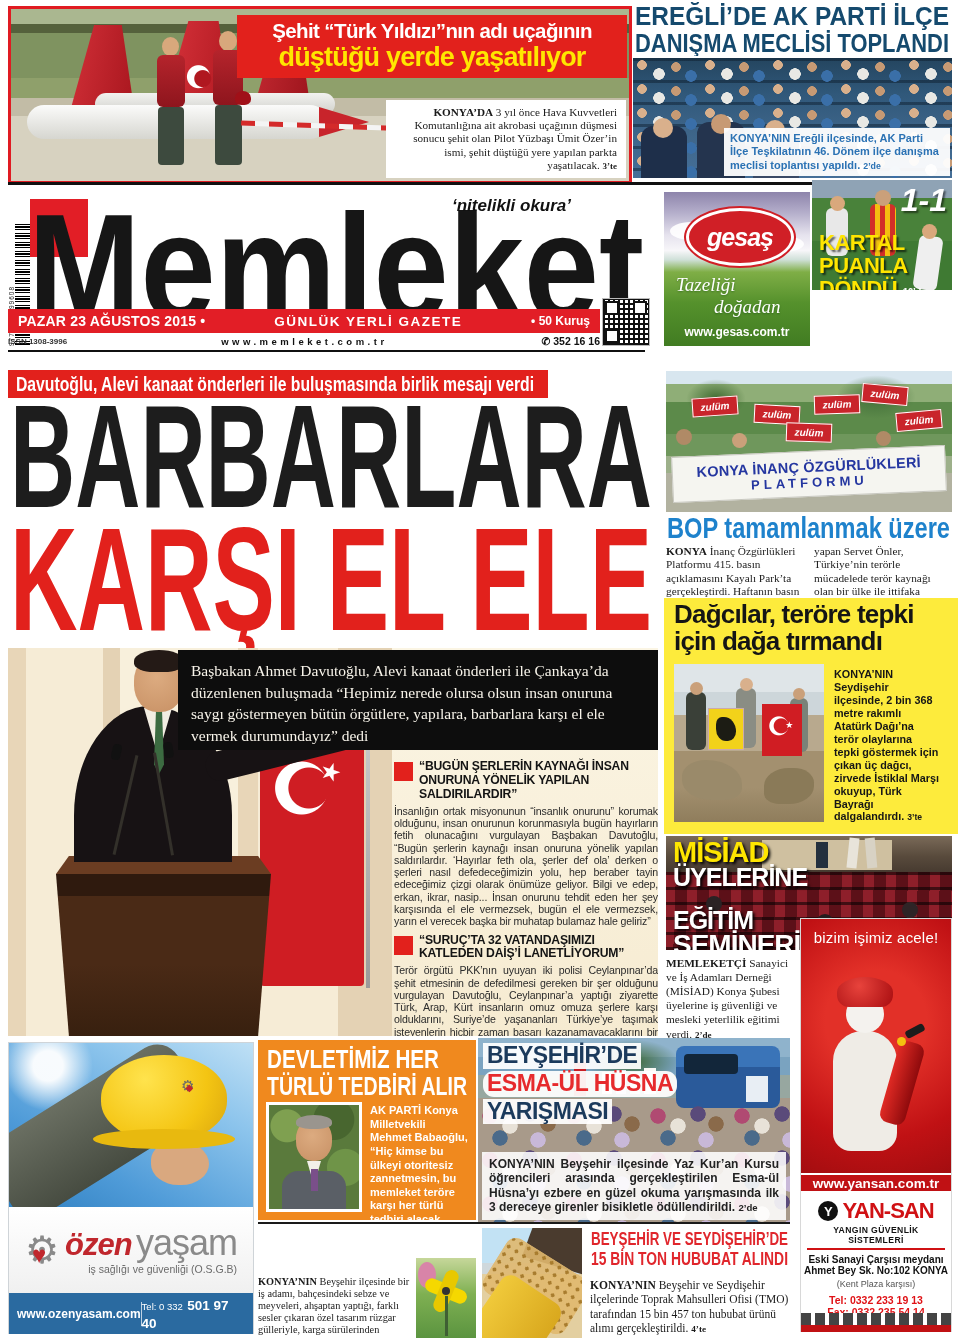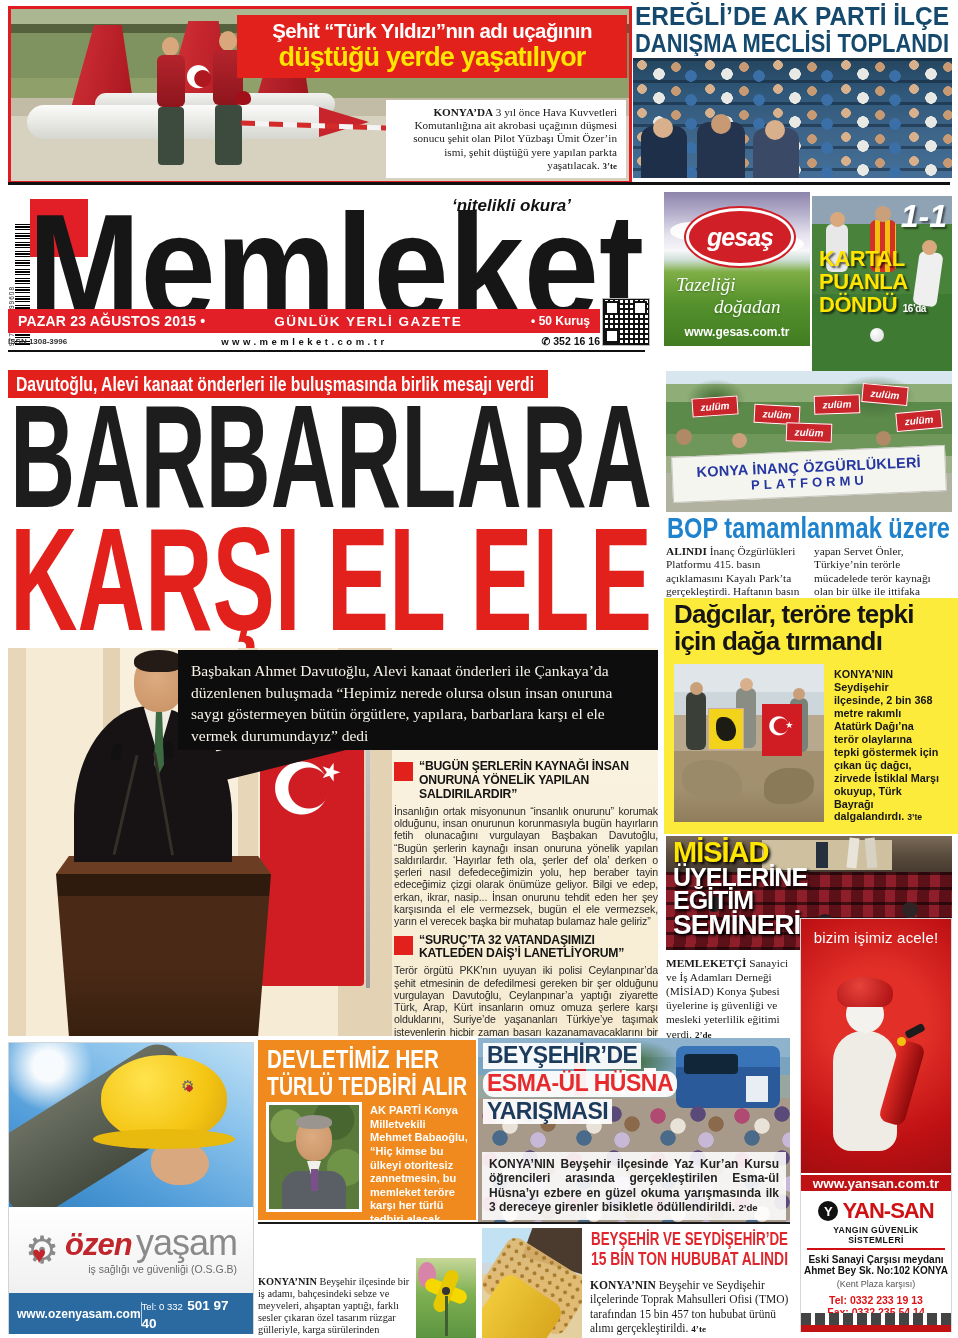--- a/index.html
+++ b/index.html
@@ -76,20 +76,24 @@
            radial-gradient(circle 6px at 58px 18px,#3a6fa8 92%,rgba(0,0,0,0)),
            repeating-linear-gradient(180deg,rgba(10,25,40,.45) 0 3px,rgba(0,0,0,0) 3px 22px),
            linear-gradient(180deg,#24455f,#30587a 30%,#3d6488 60%,#456f98);
          background-size:68px 24px,68px 24px,68px 24px,68px 24px,auto,auto;">
       <div class="abs" style="left:8px;bottom:0;width:46px;height:52px;background:#1e2f4a;border-radius:12px 12px 0 0;"></div>
       <div class="abs" style="left:64px;bottom:0;width:48px;height:56px;background:#24344e;border-radius:12px 12px 0 0;"></div>
       <div class="abs" style="left:120px;bottom:0;width:46px;height:50px;background:#3a4a66;border-radius:12px 12px 0 0;"></div>
       <div class="abs" style="left:20px;bottom:40px;width:20px;height:20px;background:#d9b08c;border-radius:50%;"></div>
       <div class="abs" style="left:78px;bottom:44px;width:20px;height:20px;background:#c79a74;border-radius:50%;"></div>
       <div class="abs" style="left:132px;bottom:38px;width:20px;height:20px;background:#d9b08c;border-radius:50%;"></div>
+      <p style="position:absolute;right:2px;bottom:2px;width:214px;margin:0;background:rgba(255,255,255,.95);
+                padding:4px 6px;color:#2b72b4;font-weight:bold;font-size:11px;line-height:1.22;">
+        <span>KONYA’NIN</span><span> Ereğli ilçesinde, AK Parti İlçe Teşkilatının 46. Dönem ilçe danışma meclisi toplantısı yapıldı. </span><span class="pref">2’de</span>
+      </p>
     </div>
   </section>
 
   <div class="abs" style="left:8px;top:182px;width:942px;height:3px;background:#101010;"></div>
 
   <header class="abs" style="left:0;top:186px;width:814px;height:170px;">
     <div class="abs" style="left:8px;top:38px;width:22px;height:122px;display:flex;">
       <span style="writing-mode:vertical-rl;transform:rotate(180deg);font-size:6.5px;letter-spacing:1px;color:#222;">9771308399608</span>
       <div style="flex:1;background:repeating-linear-gradient(180deg,#000 0 1px,#fff 1px 2px,#000 2px 4px,#fff 4px 5px,#000 5px 6px,#fff 6px 9px);"></div>
     </div>
@@ -125,21 +129,21 @@
                 display:flex;align-items:center;justify-content:center;">
       <span style="color:#fff;font-weight:bold;font-style:italic;font-size:25px;letter-spacing:-1px;">gesaş</span>
     </div>
     <div class="serif abs" style="left:12px;top:82px;color:#fff;font-style:italic;font-size:19px;line-height:1.15;text-shadow:0 1px 2px rgba(0,60,0,.4);">
       <div>Tazeliği</div>
       <div style="margin-left:38px;">doğadan</div>
     </div>
     <div class="abs" style="left:0;right:0;bottom:7px;text-align:center;color:#fff;font-weight:bold;font-size:12px;">www.gesas.com.tr</div>
   </div>
 
-  <div class="photo" style="left:812px;top:196px;width:140px;height:178px;
+  <div class="photo" style="left:812px;top:180px;width:140px;height:110px;
        background:linear-gradient(180deg,#8fa3b5 0 16%,#49823a 16% 55%,#3f7a33 55% 100%);">
     <div class="abs" style="left:14px;top:28px;width:22px;height:48px;background:#e8e8e8;border-radius:6px;"></div>
     <div class="abs" style="left:18px;top:16px;width:15px;height:15px;background:#d9a87c;border-radius:50%;"></div>
     <div class="abs" style="left:58px;top:24px;width:26px;height:52px;border-radius:6px;background:repeating-linear-gradient(90deg,#d23028 0 5px,#f4c010 5px 10px);"></div>
     <div class="abs" style="left:63px;top:10px;width:16px;height:16px;background:#caa07a;border-radius:50%;"></div>
     <div class="abs" style="left:104px;top:56px;width:24px;height:54px;background:#efefef;border-radius:6px;transform:rotate(8deg);"></div>
     <div class="abs" style="left:110px;top:44px;width:15px;height:15px;background:#d9a87c;border-radius:50%;"></div>
     <div class="abs" style="left:58px;top:132px;width:14px;height:14px;background:radial-gradient(circle at 35% 30%,#fff,#d8d8d8);border-radius:50%;"></div>
     <div class="abs" style="right:5px;top:2px;color:#fff;font-weight:bold;font-style:italic;font-size:32px;text-shadow:2px 2px 2px rgba(0,0,0,.5);">1-1</div>
     <div class="abs" style="left:7px;top:52px;font-weight:bold;font-size:22px;line-height:1.04;color:#ffe500;letter-spacing:-.5px;text-shadow:2px 2px 2px rgba(0,0,0,.65);">
@@ -230,21 +234,21 @@
                 display:flex;flex-direction:column;align-items:center;justify-content:center;">
       <span style="color:#2436a0;font-weight:bold;font-size:14.5px;letter-spacing:.2px;">KONYA İNANÇ ÖZGÜRLÜKLERİ</span>
       <span style="color:#2436a0;font-weight:bold;font-size:13px;letter-spacing:4px;">PLATFORMU</span>
     </div>
   </div>
   <svg class="abs" style="left:666px;top:514px;" width="286" height="28">
     <text x="1" y="24" font-size="30" font-weight="bold" fill="#1e82cc" textLength="283" lengthAdjust="spacingAndGlyphs">BOP tamamlanmak üzere</text>
   </svg>
   <div class="abs serif" style="left:666px;top:545px;width:286px;height:50px;display:flex;gap:10px;">
     <p style="margin:0;width:138px;font-size:11.3px;line-height:1.18;color:#1c1c1c;">
-      <span class="lead">ALINDI</span><span> İnanç Özgürlükleri Platformu 415. basın açıklamasını Kayalı Park’ta gerçekleştirdi. Haftanın basın sözcülüğünü</span>
+      <span class="lead">KONYA</span><span> İnanç Özgürlükleri Platformu 415. basın açıklamasını Kayalı Park’ta gerçekleştirdi. Haftanın basın sözcülüğünü</span>
     </p>
     <p style="margin:0;width:138px;font-size:11.3px;line-height:1.18;color:#1c1c1c;">
       <span>yapan Servet Önler, Türkiye’nin terörle mücadelede terör kaynağı olan bir ülke ile ittifaka giriştiğini söyledi. </span><span class="pref">2’de</span>
     </p>
   </div>
 
   <div class="abs" style="left:664px;top:598px;width:304px;height:236px;background:#fdeb3c;box-sizing:border-box;padding:3px 10px;">
     <div style="font-weight:bold;font-size:26px;line-height:1.02;letter-spacing:-.8px;color:#151515;">
       <div>Dağcılar, teröre tepki</div>
       <div>için dağa tırmandı</div>
@@ -281,21 +285,21 @@
     <div class="abs" style="left:0;top:36px;right:0;bottom:0;
          background:repeating-linear-gradient(92deg,#8e1f2a 0 10px,#5c1018 10px 22px);"></div>
     <div class="abs" style="left:0;top:36px;right:0;bottom:0;
          background:repeating-linear-gradient(180deg,rgba(0,0,0,.55) 0 3px,rgba(0,0,0,0) 3px 15px);"></div>
     <div class="abs" style="left:40px;top:60px;width:16px;height:16px;background:#2a2224;border-radius:50%;"></div>
     <div class="abs" style="left:150px;top:78px;width:18px;height:18px;background:#241c1e;border-radius:50%;"></div>
     <div class="abs" style="left:236px;top:66px;width:16px;height:16px;background:#2e2426;border-radius:50%;"></div>
     <div class="abs" style="left:7px;top:3px;font-weight:bold;letter-spacing:-1px;line-height:.92;text-shadow:2px 2px 3px #000;">
       <div style="color:#ffe600;font-size:29px;">MİSİAD</div>
       <div style="color:#fff;font-size:25px;">ÜYELERİNE</div>
-      <div style="color:#fff;font-size:25px;">EĞİTİM</div>
+      <div style="color:#fff;font-size:25px;margin-top:20px;">EĞİTİM</div>
       <div style="color:#fff;font-size:28px;">SEMİNERİ</div>
     </div>
   </div>
   <p class="abs serif" style="left:666px;top:956px;width:128px;height:84px;margin:0;font-size:11.3px;line-height:1.25;color:#1a1a1a;">
     <span class="lead">MEMLEKETÇİ</span><span> Sanayici ve İş Adamları Derneği (MİSİAD) Konya Şubesi üyelerine iş güvenliği ve mesleki yeterlilik eğitimi verdi. </span><span class="pref">2’de</span>
   </p>
 
   <aside class="abs" style="left:800px;top:918px;width:152px;height:414px;border:1px solid #d8d8d8;box-sizing:border-box;">
     <div class="photo" style="left:0;top:0;width:150px;height:254px;
          background:radial-gradient(circle at 50% 40%,#e23028 0 30%,#c01114 70%,#a30d10 100%);">

